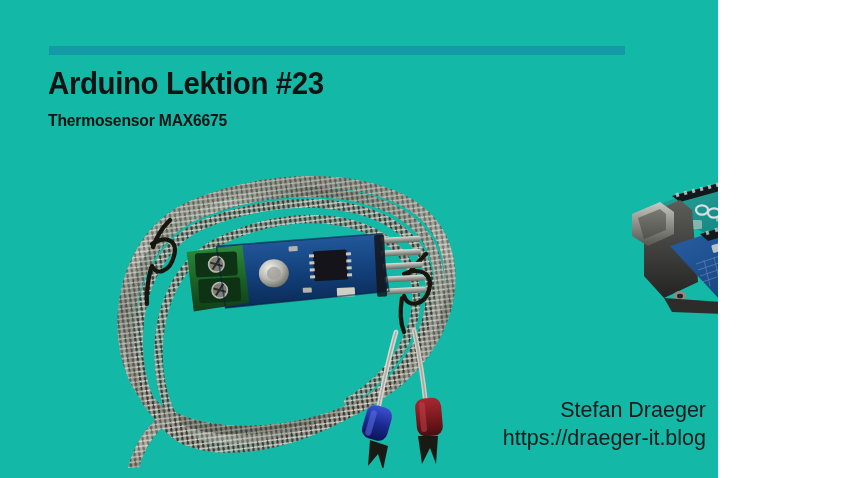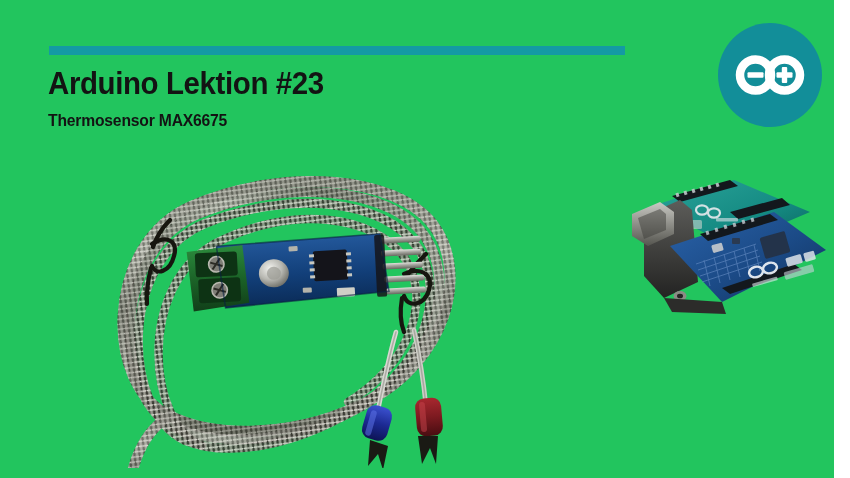--- a/index.html
+++ b/index.html
@@ -8,23 +8,23 @@
     padding: 0;
     background: #ffffff;
   }
   body {
     font-family: "Liberation Sans", sans-serif;
     -webkit-font-smoothing: antialiased;
   }
 
   .slide {
     position: relative;
-    width: 834px;
+    width: 718px;
     height: 478px;
-    background: #22c55e;
+    background: #14b8a6;
     overflow: hidden;
   }
 
   
   .accent-bar {
     position: absolute;
     left: 49px;
     top: 46px;
     width: 576px;
     height: 9px;
@@ -393,15 +393,17 @@
       <g fill="#1b1b1a">
         <ellipse cx="66" cy="124" rx="6.5" ry="5" fill="#8b8b85"></ellipse>
         <ellipse cx="66" cy="124" rx="3" ry="2.3" fill="#232322"></ellipse>
       </g>
 
       <path d="M50 126 L108 130 L112 142 L58 140 Z" fill="#2c2c2a"></path>
     </svg>
   </div>
 
   <div class="contact">
+    <div>Stefan Draeger</div>
+    <div>https://draeger-it.blog</div>
   </div>
 
 </div>
 
 </body></html>

